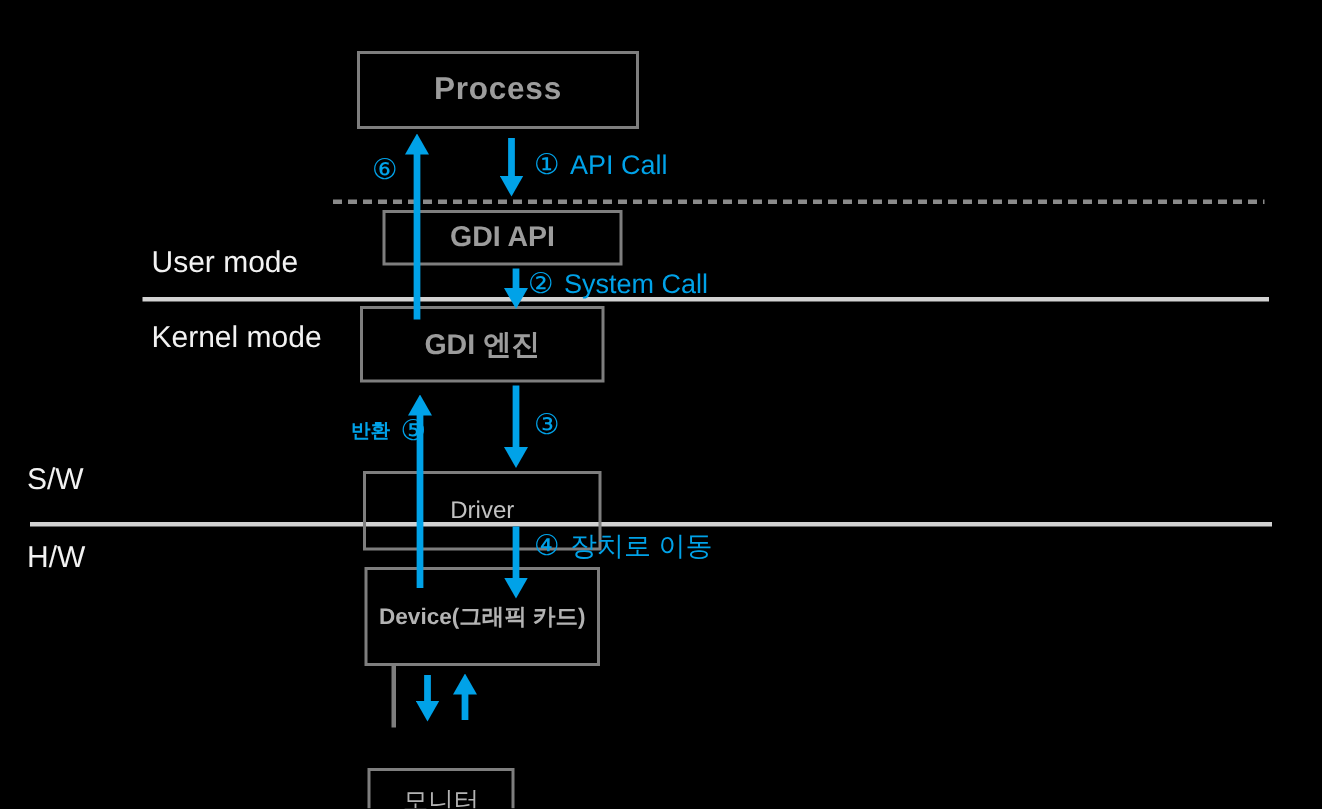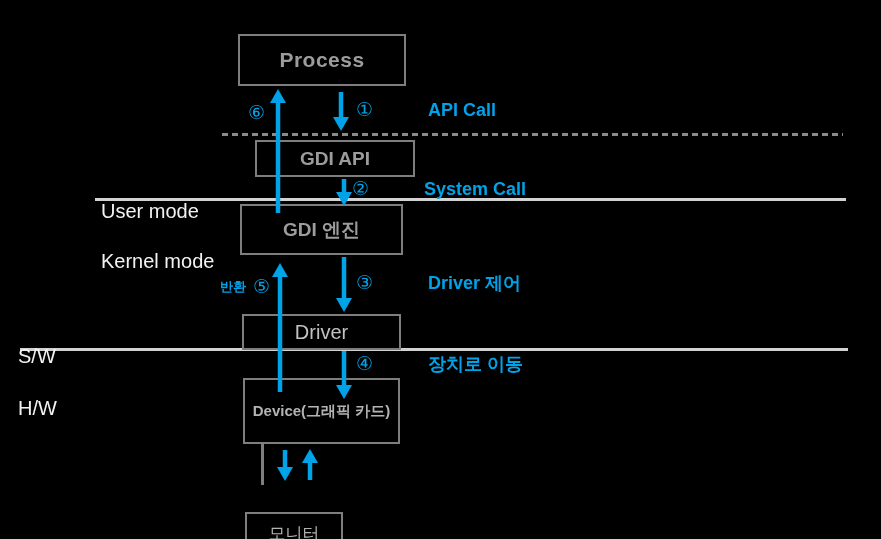--- a/index.html
+++ b/index.html
@@ -39,67 +39,66 @@
     width: 3px; height: 41px;
     background: var(--box-border);
   }
 
   
   .mode-label {
     position: absolute;
     color: var(--mode-text);
     font-size: 20px;
     white-space: nowrap;
-    margin-top: 36px;
   }
   .user-mode   { left: 101px; top: 164px; }
   .kernel-mode { left: 101px; top: 214px; }
   .sw-label    { left: 18px;  top: 309px; }
   .hw-label    { left: 18px;  top: 361px; }
 
   
   .box {
     position: absolute;
     border: 2.5px solid var(--box-border);
     background: transparent;
     color: var(--box-text);
     display: flex;
     align-items: center;
     justify-content: center;
     white-space: nowrap;
   }
-  .box-process    { left: 238px; top: 34px;  width: 168px; height: 52px; font-size: 21px; font-weight: bold; letter-spacing: .5px; }
+  .box-process    { left: 238px; top: 34px;  width: 188px; height: 52px; font-size: 21px; font-weight: bold; letter-spacing: .5px; }
   .box-gdi-api    { left: 255px; top: 140px; width: 160px; height: 37px; font-size: 19px; font-weight: bold; }
   .box-gdi-engine { left: 240px; top: 204px; width: 163px; height: 51px; font-size: 19px; font-weight: bold; }
-  .box-driver     { left: 242px; top: 314px; width: 159px; height: 36px; font-size: 20px; color: #c2c2c2; }
+  .box-driver     { left: 242px; top: 314px; width: 159px; height: 53px; font-size: 16px; color: #c2c2c2; }
   .box-device     { left: 243px; top: 378px; width: 157px; height: 66px; font-size: 15px; font-weight: bold; color: #b3b3b3; }
   .box-monitor    { left: 245px; top: 484px; width: 98px;  height: 43px; font-size: 17px; color: #b3b3b3; margin-top: 28px; }
 
   
   .arrow-layer { position: absolute; left: 0; top: 0; width: 881px; height: 539px; }
   .arrow { stroke: var(--accent-blue); stroke-width: 4.5; }
   .arrowhead { fill: var(--accent-blue); }
 
   
   .flow-label {
     position: absolute;
     color: var(--accent-blue);
     display: flex;
     align-items: baseline;
     gap: 7px;
     white-space: nowrap;
   }
   .fl-num  { font-size: 19px; font-weight: normal; }
-  .fl-text { font-size: 18px; font-weight: bold; margin-left: 48px; }
+  .fl-text { font-size: 18px; font-weight: normal; }
   .fl-text-sm { font-size: 13px; font-weight: bold; }
   .fl-1 { left: 356px; top: 98px; }
   .fl-2 { left: 352px; top: 177px; }
   .fl-3 { left: 356px; top: 271px; }
   .fl-4 { left: 356px; top: 352px; }
-  .fl-5 { left: 214px; top: 275px; width: 56px; justify-content: flex-end; align-items: center; }
+  .fl-5 { left: 228px; top: 275px; width: 56px; justify-content: flex-end; align-items: center; }
   .fl-6 { left: 248px; top: 101px; }
 </style>
 </head>
 <body>
 
 <div class="stage">
 
   <div class="dashed-line"></div>
   <div class="solid-line line-user-kernel"></div>
   <div class="solid-line line-sw-hw"></div>
@@ -148,21 +147,20 @@
   <div class="flow-label fl-1">
     <span class="fl-num">①</span>
     <span class="fl-text">API Call</span>
   </div>
   <div class="flow-label fl-2">
     <span class="fl-num">②</span>
     <span class="fl-text">System Call</span>
   </div>
   <div class="flow-label fl-3">
     <span class="fl-num">③</span>
-    <span class="fl-text">Driver 제어</span>
   </div>
   <div class="flow-label fl-4">
     <span class="fl-num">④</span>
     <span class="fl-text">장치로 이동</span>
   </div>
   <div class="flow-label fl-5">
     <span class="fl-text-sm">반환</span>
     <span class="fl-num">⑤</span>
   </div>
   <div class="flow-label fl-6">

